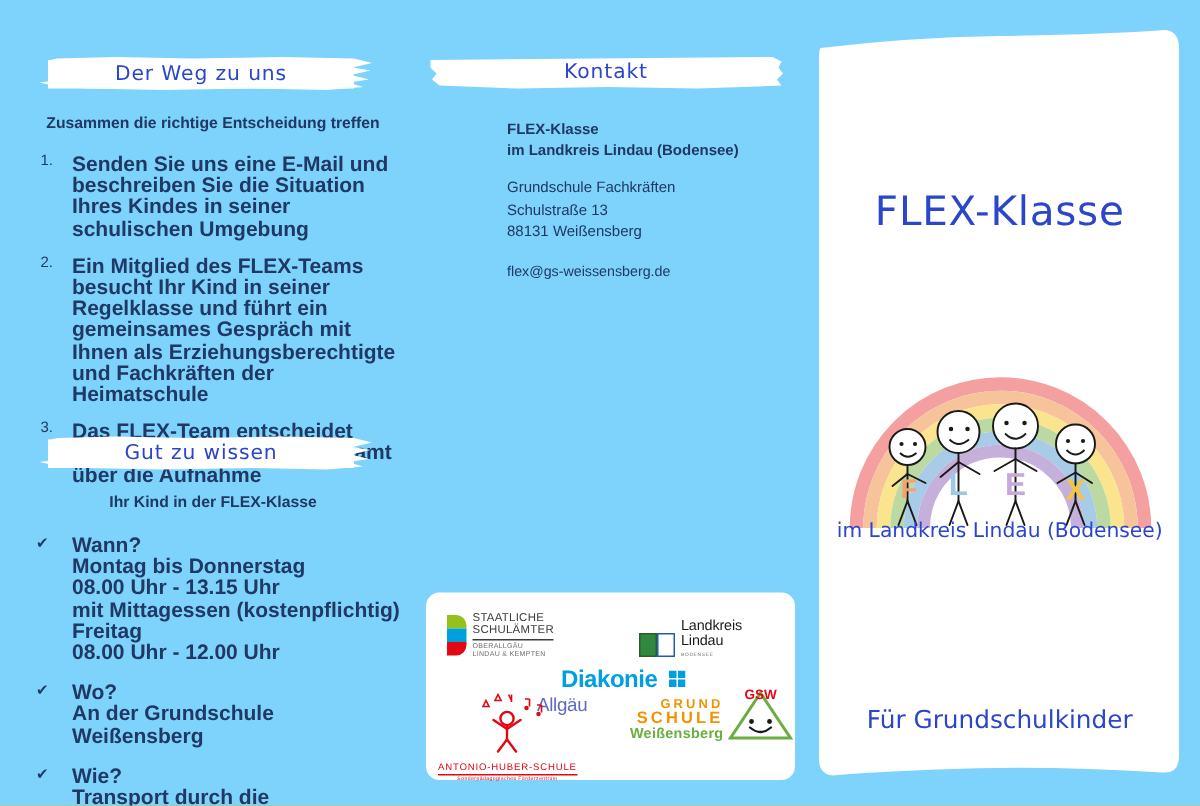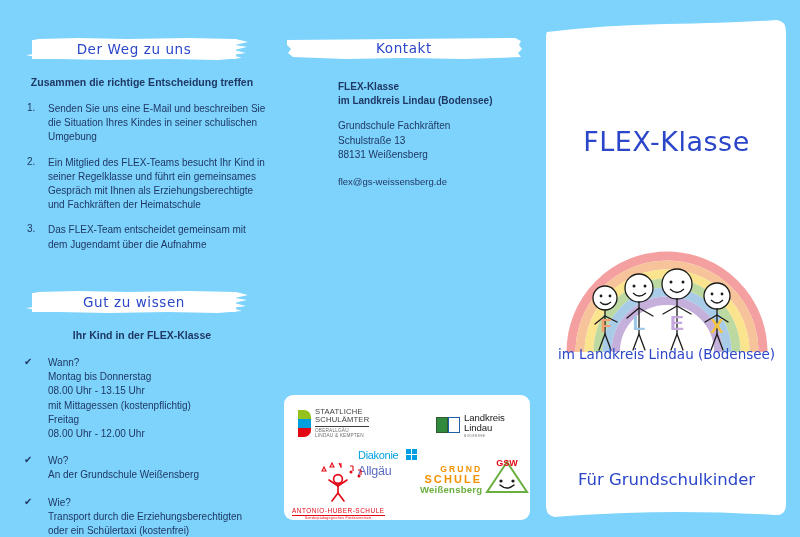--- a/index.html
+++ b/index.html
@@ -69,22 +69,23 @@
   .num {
     width: 32px;
     flex: 0 0 32px;
     color: #1F3864;
     font-size: 10px;
     padding-left: 11px;
     box-sizing: border-box;
   }
   .itxt {
     color: #1F3864;
-    font-size: 10px;
+    font-size: 14px;
     line-height: 14.2px;
+    font-weight: bold;
   }
 
   .checklist {
     margin: 0;
     padding: 0;
     list-style: none;
   }
   .checklist li {
     display: flex;
     margin-bottom: 13px;
@@ -137,21 +138,21 @@
   .ssa-bars i { display: block; width: 13px; height: 9px; }
   .ssa-t1 { font-size: 7.6px; font-weight: normal; color: #3C3C3B; letter-spacing: .2px; line-height: 8.4px; }
   .ssa-rule { height: 1px; background: #3C3C3B; margin: 1px 0 1px 0; }
   .ssa-t2 { font-size: 4.7px; color: #6F6F6E; letter-spacing: .2px; line-height: 5.6px; }
 
   .lkl-marks { display: flex; margin-right: 4px; }
   .lkl-marks i { display: block; width: 12px; height: 16px; border: 1px solid #2F5C2F; box-sizing: border-box; }
   .lkl-t { font-size: 9.6px; color: #1A1A18; line-height: 10.4px; letter-spacing: -.1px; }
   .lkl-sub { font-size: 3.2px; color: #6F6F6E; letter-spacing: .5px; }
 
-  .dia-t { font-size: 11px; font-weight: normal; color: #009FE3; letter-spacing: -.3px; line-height: 14px; }
+  .dia-t { font-size: 16px; font-weight: bold; color: #009FE3; letter-spacing: -.3px; line-height: 14px; margin-left: 16px; }
   .dia-t2 { font-size: 12.5px; color: #5C6BC0; letter-spacing: -.2px; }
   .dia-mark { display: inline-block; vertical-align: middle; margin-left: 3px; }
 
   .ahs-t { font-size: 6.4px; color: #E30613; letter-spacing: .55px; line-height: 7.4px; }
   .ahs-rule { height: .8px; background: #E30613; margin-top: 1px; }
   .ahs-t2 { font-size: 3.4px; color: #E30613; letter-spacing: .3px; }
 
   .gsw-t1 { font-size: 8.6px; color: #F39200; font-weight: bold; letter-spacing: 2.1px; line-height: 10px; }
   .gsw-t2 { font-size: 11px; color: #F39200; font-weight: bold; letter-spacing: 2.1px; line-height: 10px; }
   .gsw-t3 { font-size: 9.6px; color: #6AAE3F; font-weight: bold; letter-spacing: .2px; line-height: 11px; }
@@ -308,21 +309,21 @@
       </div>
       <div>
         <div class="ssa-t1">STAATLICHE</div>
         <div class="ssa-t1">SCHULÄMTER</div>
         <div class="ssa-rule"></div>
         <div class="ssa-t2">OBERALLGÄU</div>
         <div class="ssa-t2">LINDAU &amp; KEMPTEN</div>
       </div>
     </div>
 
-    <div class="logo" style="left:152px; top:18px;">
+    <div class="logo" style="left:142px; top:18px;align-items:flex-end;">
       <div class="lkl-marks">
         <i style="background:#2F8A3E;"></i>
         <i style="background:#FFFFFF; border-color:#1D5FA8;"></i>
       </div>
       <div>
         <div class="lkl-t">Landkreis</div>
         <div class="lkl-t">Lindau</div>
         <div class="lkl-sub">BODENSEE</div>
       </div>
     </div>

